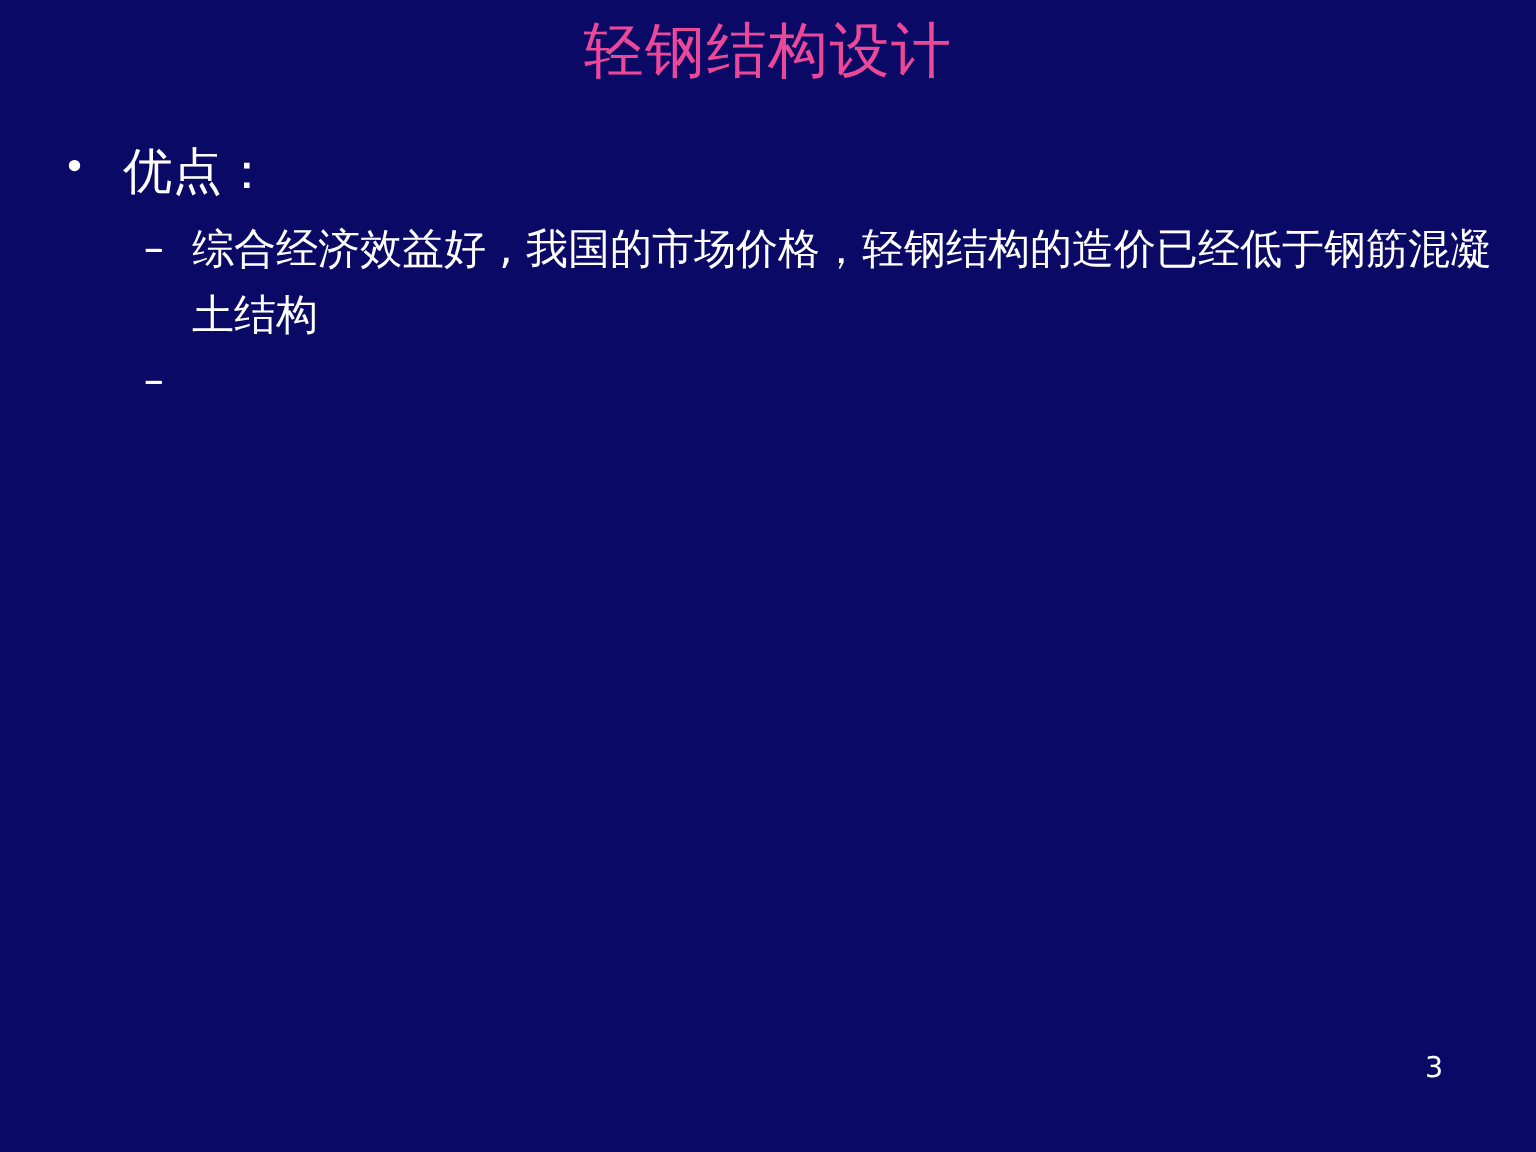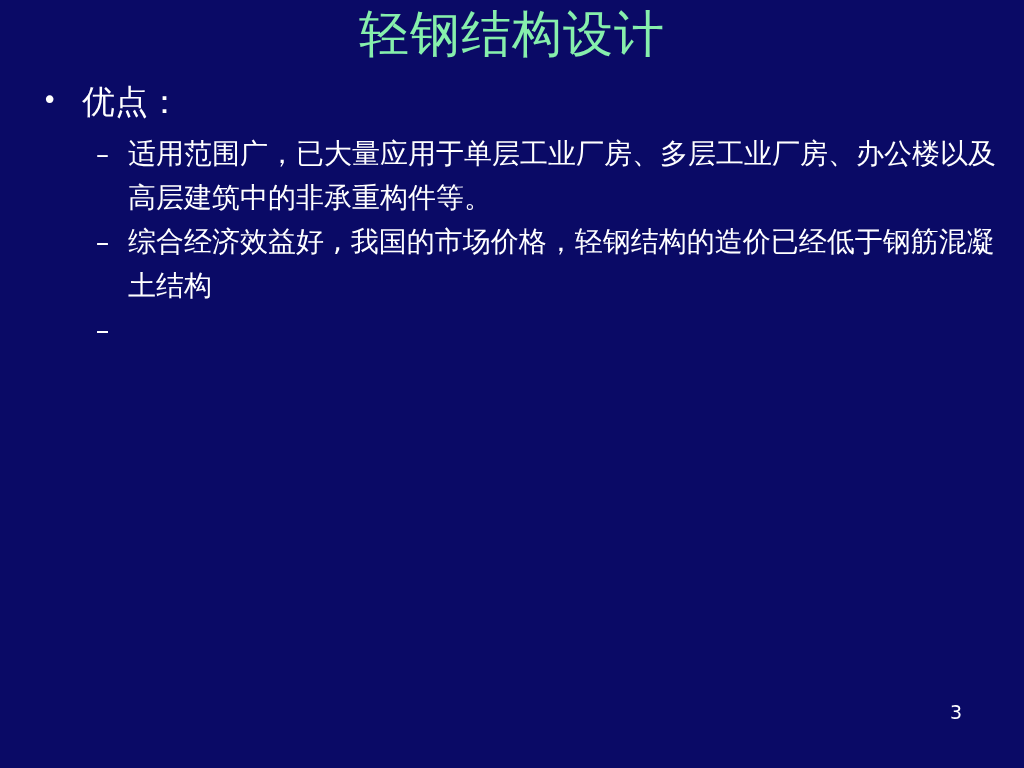--- a/index.html
+++ b/index.html
@@ -24,22 +24,22 @@
     background: #0a0a66;
   }
 
   
   #slide-title {
     position: absolute;
     left: 0;
     top: 2px;
     width: 1024px;
     text-align: center;
-    color: #86efac;
-    font-size: 50px;
+    color: #ec4899;
+    font-size: 40px;
     line-height: 64px;
     letter-spacing: 1px;
     white-space: nowrap;
     font-family: "DejaVu Serif", "Liberation Serif", serif;
   }
 
   
   #slide-body {
     position: absolute;
     left: 0;
@@ -63,20 +63,21 @@
     top: 0;
     width: 20px;
     line-height: 44px;
     font-size: 26px;
     color: #ffffff;
     text-align: left;
   }
   .lvl1 .txt {
     display: block;
     line-height: 48px;
+    margin-top: 12px;
   }
 
   
   .lvl2 {
     position: relative;
     padding-left: 128px;
     padding-right: 10px;
     color: #ffffff;
     font-size: 28px;
     line-height: 44px;
@@ -118,21 +119,20 @@
   <div id="slide-title">轻钢结构设计</div>
 
   <div id="slide-body">
 
   <div class="lvl1">
         <span class="marker">•</span>
         <span class="txt">优点：</span>
       </div>
       <div class="lvl2">
         <span class="marker">–</span>
-        <span class="txt">适用范围广，已大量应用于单层工业厂房、多层工业厂房、办公楼以及高层建筑中的非承重构件等。</span>
       </div>
       <div class="lvl2">
         <span class="marker">–</span>
       </div>
       <div class="lvl2">
         <span class="marker">–</span>
         <span class="txt">综合经济效益好 , 我国的市场价格，轻钢结构的造价已经低于钢筋混凝土结构</span>
       </div>
       <div class="lvl2">
         <span class="marker">–</span>

